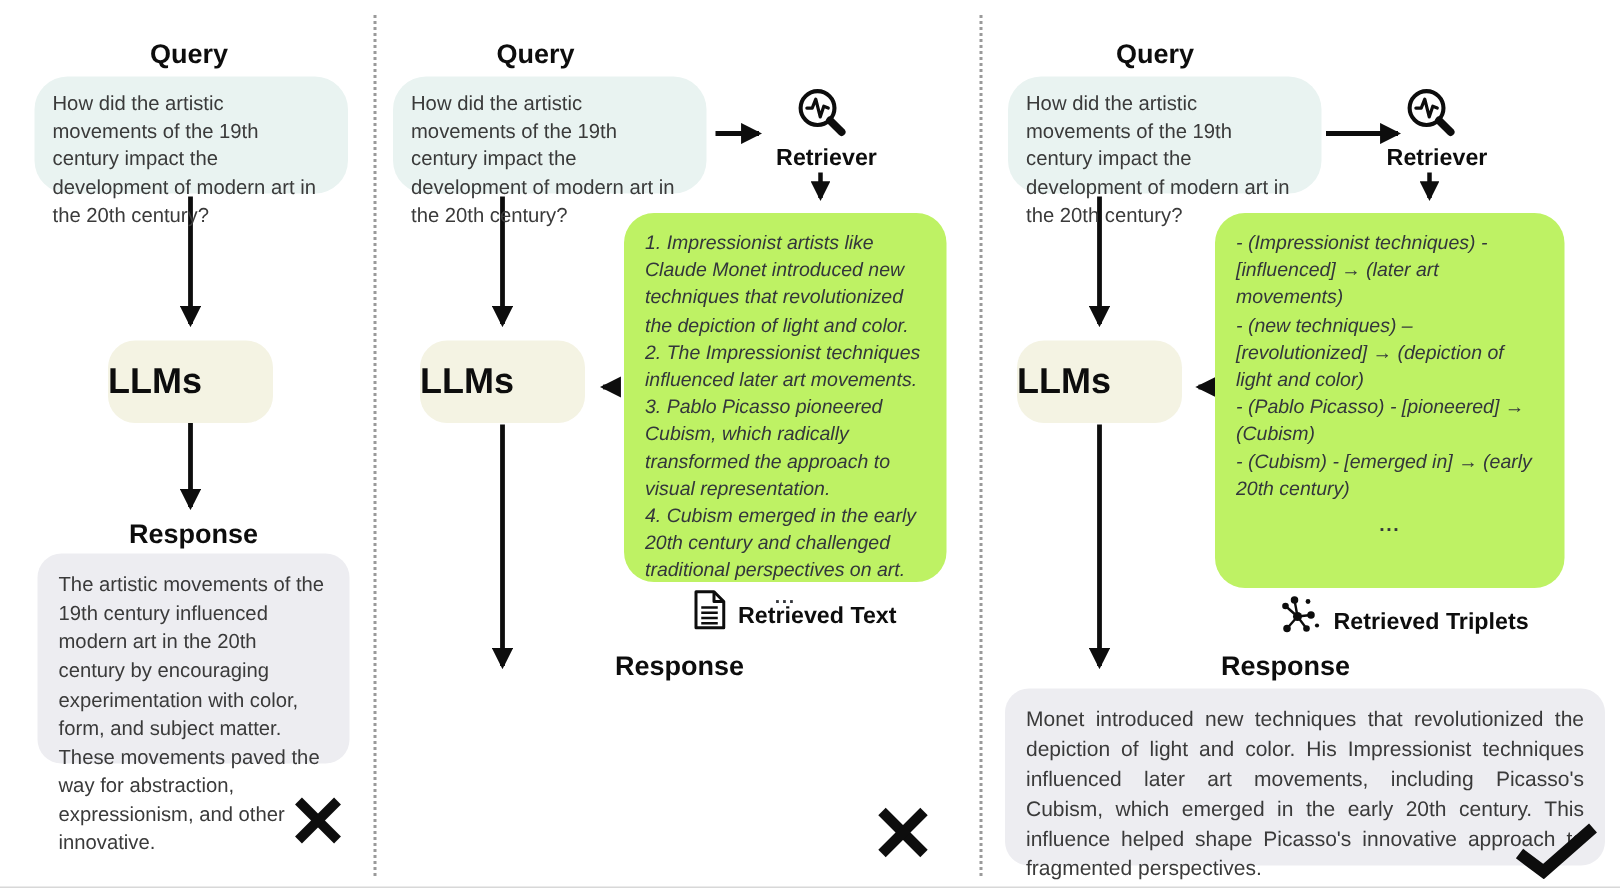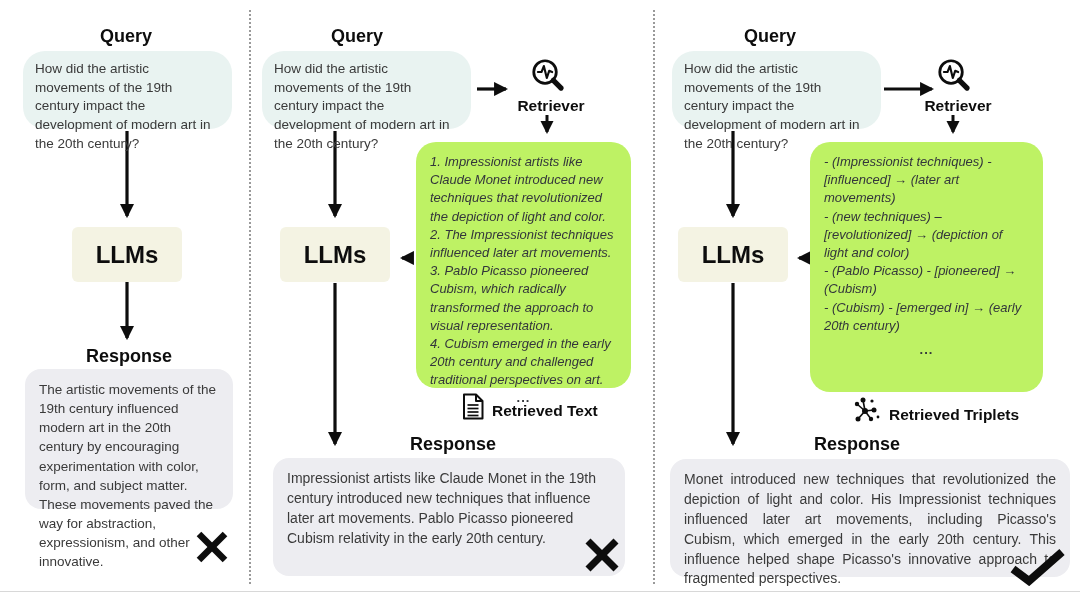--- a/index.html
+++ b/index.html
@@ -10,22 +10,22 @@
   .heading{position:absolute;font-size:18px;font-weight:bold;color:#0d0d0d;
            transform:translateX(-50%);white-space:nowrap;}
   .bubble{position:absolute;box-sizing:border-box;}
   .query-bubble{background:#e9f3f1;border-radius:22px;padding:9px 12px;
                 font-size:13.5px;line-height:1.38;color:#3a3a3a;}
   .retrieved-bubble{background:#bef264;border-radius:20px;padding:11px 14px;
                 font-size:13px;line-height:1.4;color:#33363b;font-style:italic;font-weight:500;}
   .response-bubble{background:#ededf1;border-radius:16px;padding:11px 14px;
                 font-size:13.5px;line-height:1.42;color:#3a3a3a;}
   .justify{text-align:justify;}
-  .llms-box{position:absolute;width:110px;height:55px;background:#f4f3e3;border-radius:6px;
-            display:flex;align-items:center;justify-content:center;
+  .llms-box{position:absolute;width:110px;height:55px;background:#f4f3e3;border-radius:18px;
+            display:flex;align-items:center;
             font-size:24px;font-weight:bold;color:#0d0d0d;}
   .icon-label{position:absolute;font-size:15.5px;font-weight:bold;color:#0d0d0d;
               transform:translateX(-50%);white-space:nowrap;}
   .caption-row{position:absolute;display:flex;align-items:flex-end;gap:8px;
                font-size:15.5px;font-weight:bold;color:#0d0d0d;white-space:nowrap;}
   .abs{position:absolute;}
   .ellipsis-line{text-align:center;font-style:normal;font-weight:bold;letter-spacing:1px;}
   svg{display:block;}
   #arrow-layer{position:absolute;left:0;top:0;pointer-events:none;}
 </style>
@@ -102,21 +102,20 @@
       <line x1="5.5" y1="22.5" x2="16.5" y2="22.5" stroke="#0d0d0d" stroke-width="1.7"></line>
     </svg>
     <span>Retrieved Text</span>
   </div>
 
   <div class="llms-box" style="left:280px;top:227px;">
     <span>LLMs</span>
   </div>
 
   <div class="heading" style="left:453px;top:434px;">Response</div>
-  <div class="bubble response-bubble" style="left:273px;top:458px;width:352px;height:118px;font-size:14px;">Impressionist artists like Claude Monet in the 19th century introduced new techniques that influence later art movements. Pablo Picasso pioneered Cubism relativity in the early 20th century.</div>
   <svg class="abs" style="left:584px;top:537px;" width="36" height="36">
     <line x1="4" y1="4" x2="32" y2="32" stroke="#0d0d0d" stroke-width="7"></line>
     <line x1="32" y1="4" x2="4" y2="32" stroke="#0d0d0d" stroke-width="7"></line>
   </svg>
 
   <div class="heading" style="left:770px;top:26px;">Query</div>
   <div class="bubble query-bubble" style="left:672px;top:51px;width:209px;height:78px;">How did the artistic movements of the 19th century impact the development of modern art in the 20th century?</div>
 
   <svg class="abs" style="left:935px;top:56px;" width="38" height="38" viewBox="0 0 32 32">
     <circle cx="13.5" cy="13.5" r="9.5" fill="none" stroke="#0d0d0d" stroke-width="2.3"></circle>

